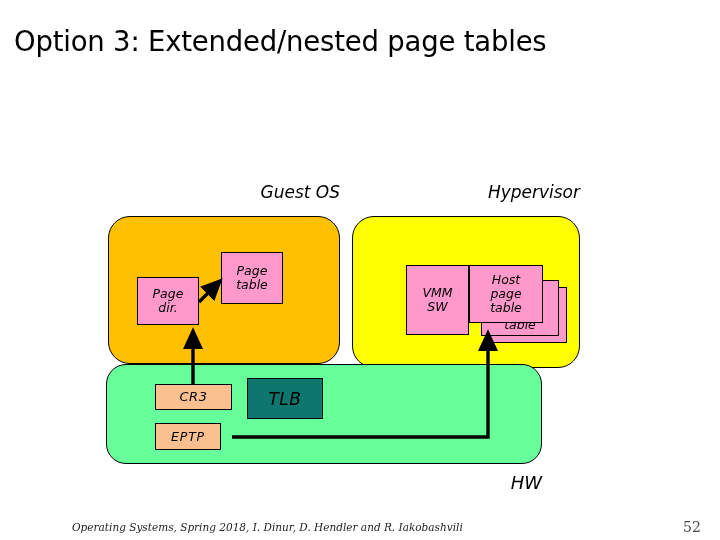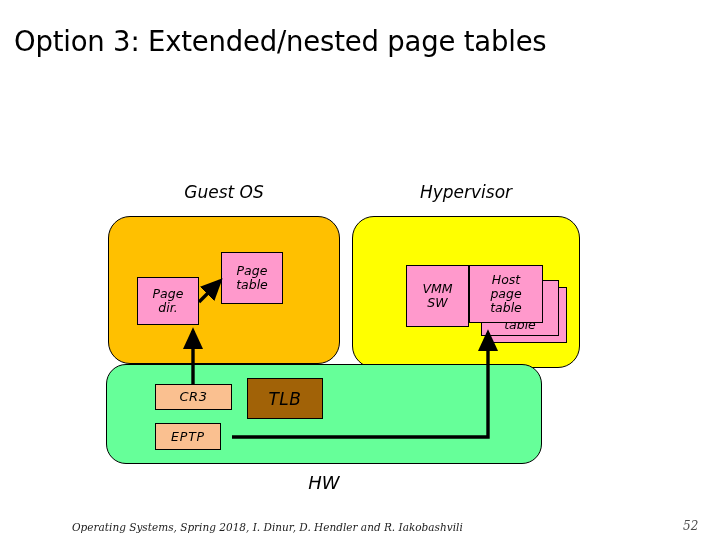--- a/index.html
+++ b/index.html
@@ -39,21 +39,21 @@
     height: 540px;
   }
 
   .zone-label {
     position: absolute;
     font-family: "DejaVu Sans", sans-serif;
     font-style: italic;
     font-size: 17px;
     color: #000000;
     white-space: nowrap;
-    text-align: center;
+    text-align: right;
   }
 
   
   .zone-box {
     position: absolute;
     border: 1.6px solid #000000;
     box-sizing: border-box;
   }
   #guest-os-box {
     left: 108px;
@@ -90,21 +90,21 @@
     justify-content: center;
     text-align: center;
     font-family: "DejaVu Sans", sans-serif;
     font-style: italic;
     font-size: 12.5px;
     line-height: 14px;
     color: #000000;
   }
   .pink { background: #FF99CC; }
   .peach { background: #FAC090; text-align: right; }
-  .tlb-blue { background: #a16207; }
+  .tlb-blue { background: #0f766e; }
   .cpu-green { background: #00A651; }
 
   #page-dir-box {
     left: 137px;
     top: 277px;
     width: 62px;
     height: 48px;
   }
   #page-table-box {
     left: 221px;
@@ -131,21 +131,21 @@
     height: 56px;
     z-index: 2;
     align-items: flex-end;
     justify-content: center;
     padding-bottom: 3px;
   }
   #vmm-sw-box {
     left: 406px;
     top: 265px;
     width: 63px;
-    height: 62px;
+    height: 70px;
     z-index: 3;
   }
   #host-page-table-box {
     left: 469px;
     top: 265px;
     width: 74px;
     height: 58px;
     z-index: 3;
   }
 
@@ -202,22 +202,21 @@
     font-style: italic;
     font-size: 10.5px;
     color: #222222;
     white-space: nowrap;
   }
   #footer-page-number {
     position: absolute;
     left: 683px;
     top: 519px;
     font-family: "DejaVu Serif", serif;
-    font-style: italic;
-    font-size: 12px;
+    font-size: 14px;
     color: #4a4a4a;
   }
 </style>
 </head>
 <body>
 
 <div id="slide-title">Option 3: Extended/nested page tables</div>
 
 <div id="diagram">
 

